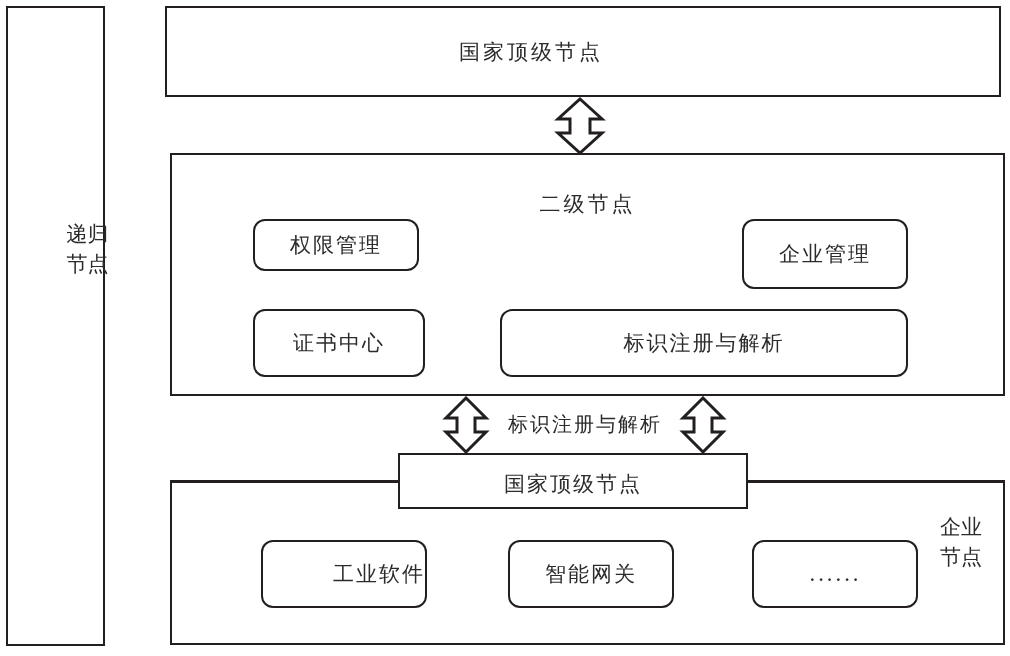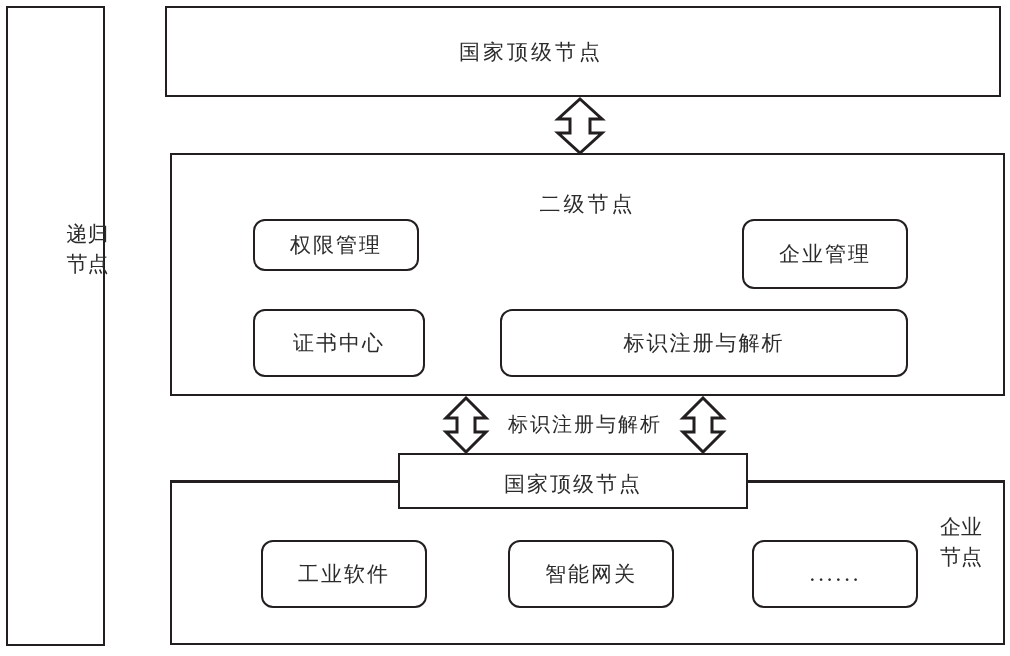--- a/index.html
+++ b/index.html
@@ -133,21 +133,21 @@
   <div class="box" style="left:170px; top:481px; width:835px; height:164px;">
   </div>
 
   <div class="conn-line" style="left:170px; top:480px; width:230px; height:2px;"></div>
   <div class="conn-line" style="left:746px; top:480px; width:259px; height:2px;"></div>
 
   <div class="box" style="left:398px; top:453px; width:350px; height:56px; z-index:5;">
   </div>
   <div class="adapter-label" style="position:absolute; left:398px; top:470px; width:350px; text-align:center; z-index:6;">国家顶级节点</div>
 
-  <div class="rbox" style="left:261px; top:540px; width:166px; height:68px;">
+  <div class="rbox" style="left:261px; top:540px; width:166px; height:68px;justify-content:flex-end;">
     <span class="label">工业软件</span>
   </div>
   <div class="rbox" style="left:508px; top:540px; width:166px; height:68px;">
     <span class="label">智能网关</span>
   </div>
   <div class="rbox" style="left:752px; top:540px; width:166px; height:68px;">
     <span class="label">......</span>
   </div>
 
   <div class="vlabel" style="left:930px; top:512px; width:62px;">企业

